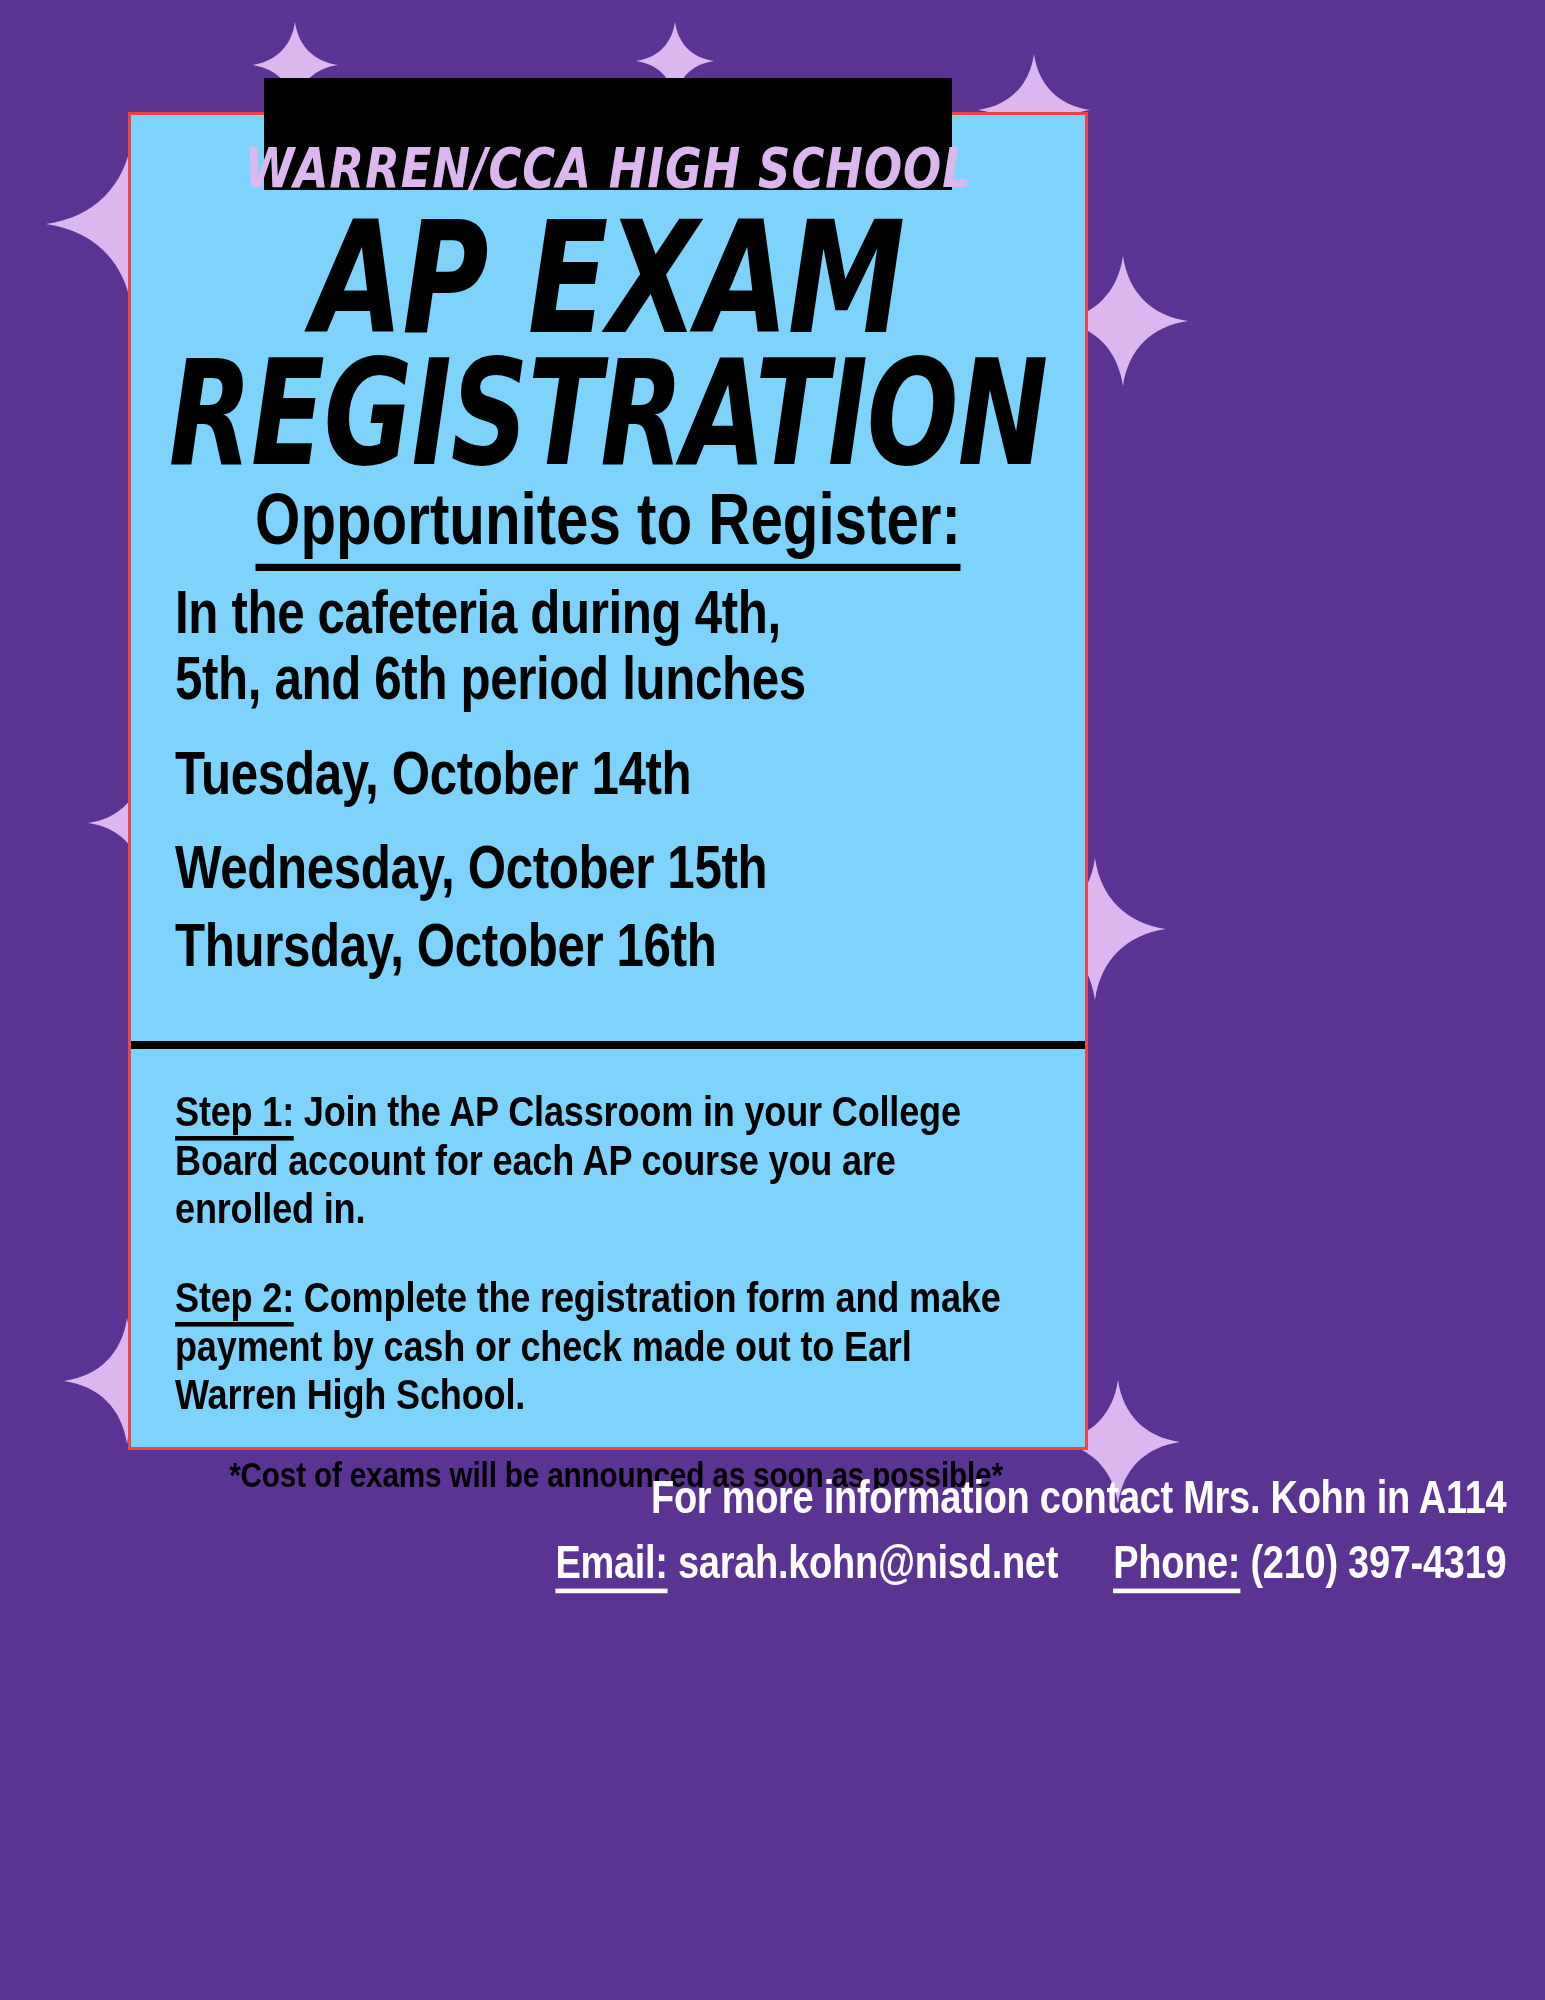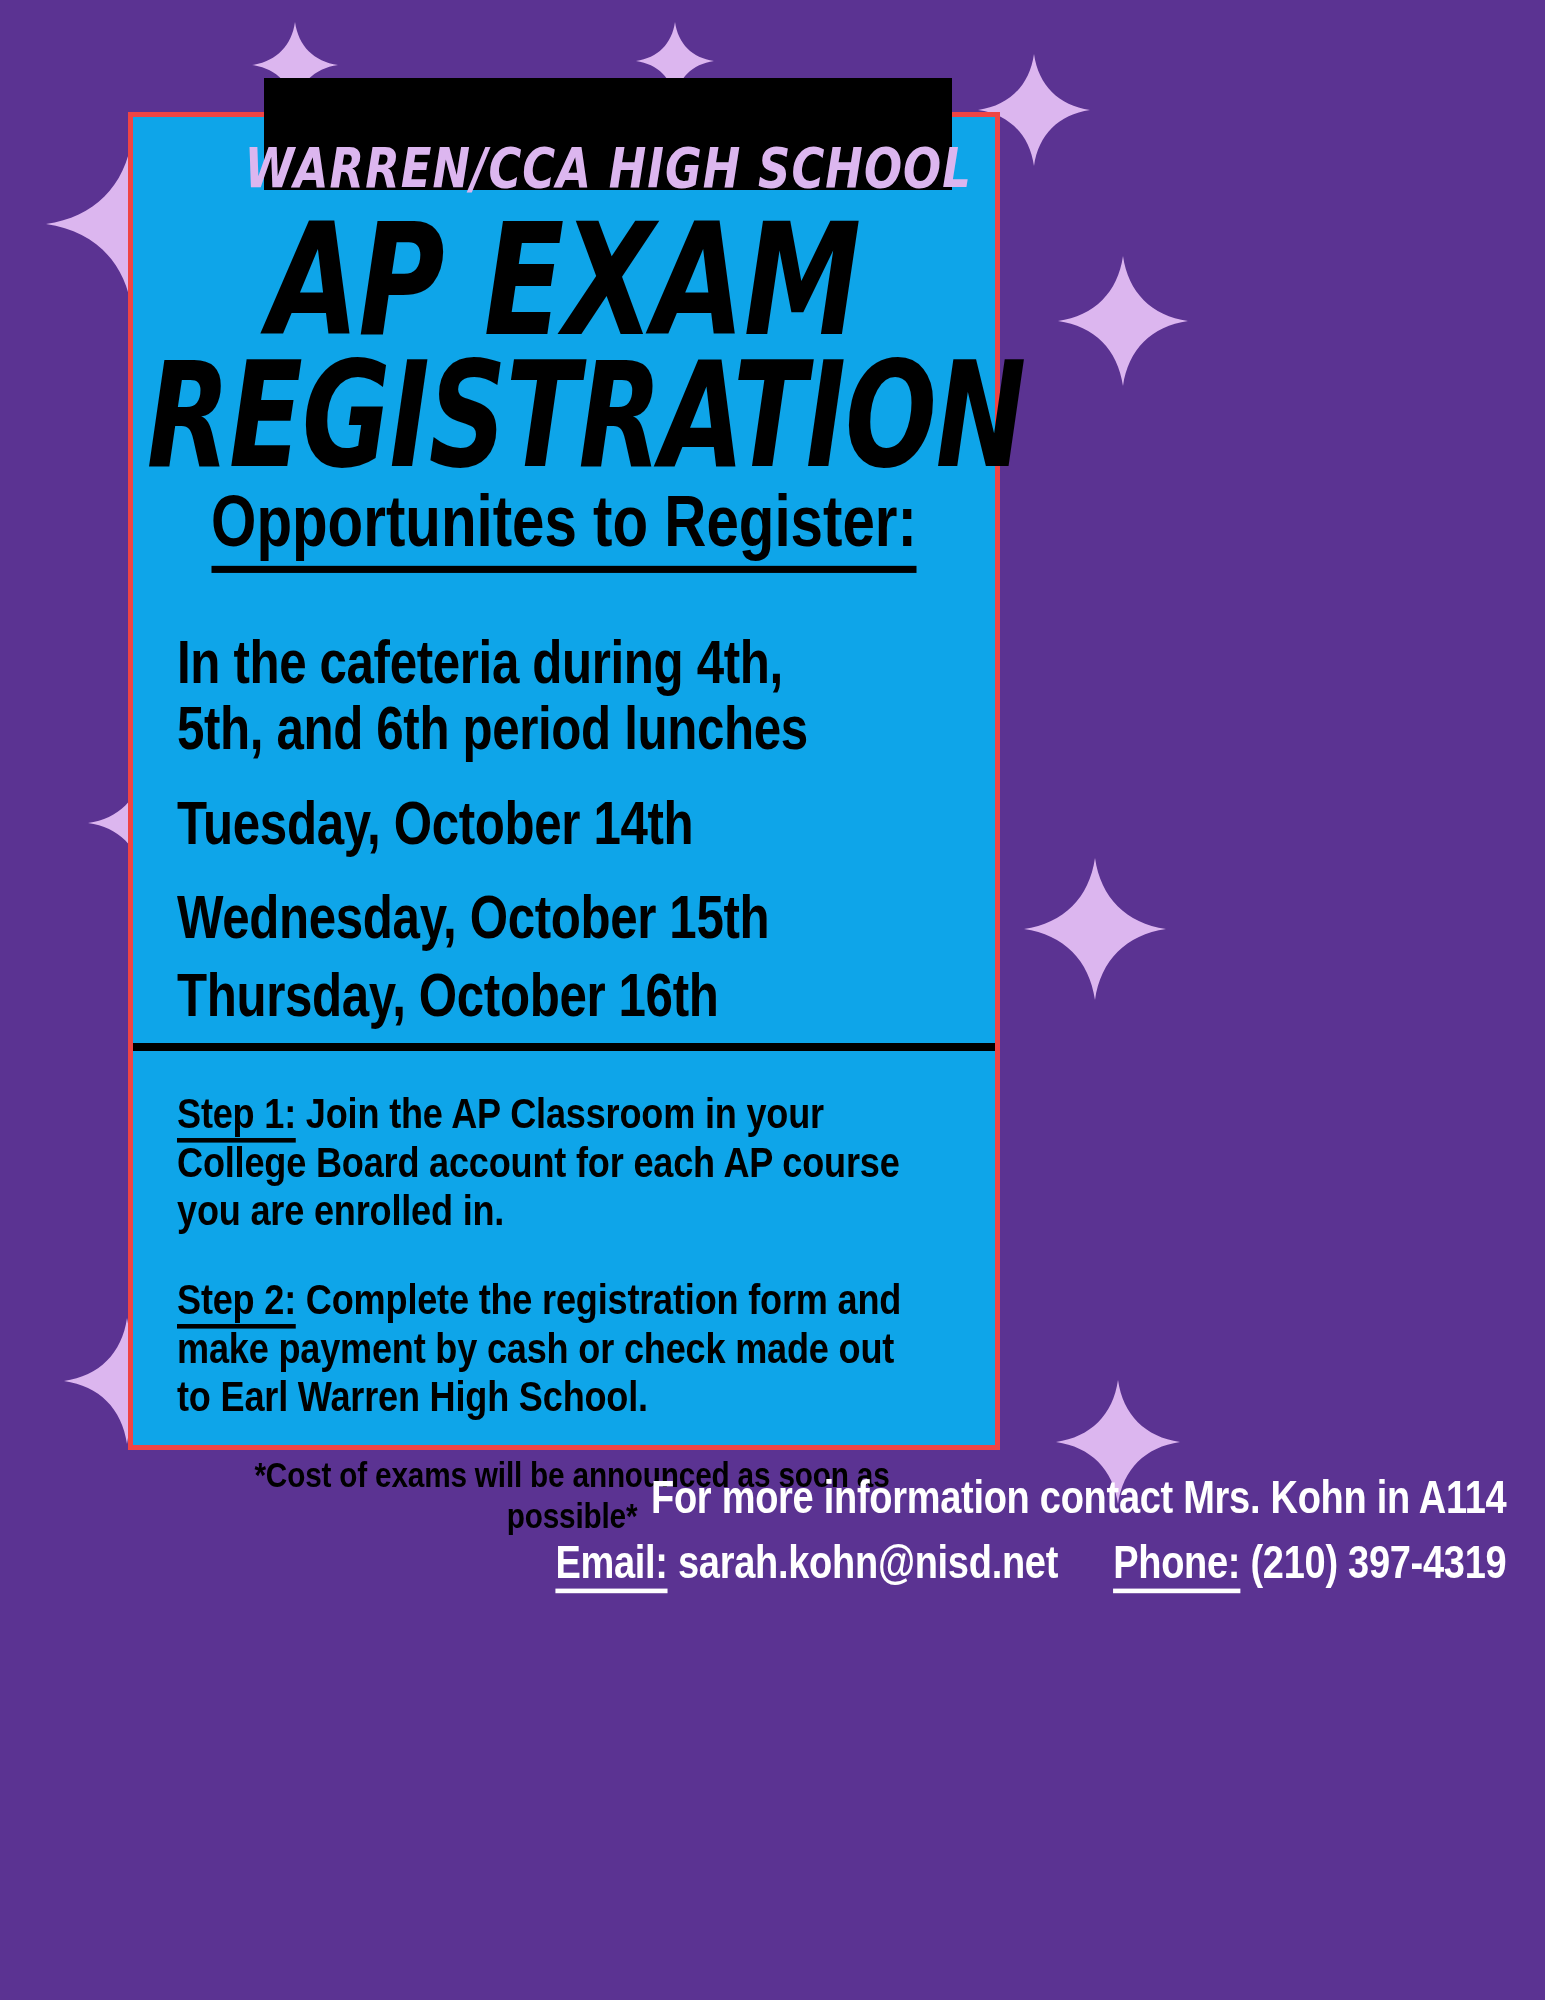--- a/index.html
+++ b/index.html
@@ -20,24 +20,24 @@
     position: absolute;
     pointer-events: none;
   }
   .sparkle svg { display: block; width: 100%; height: 100%; }
 
   
   .card {
     position: absolute;
     left: 128px;
     top: 112px;
-    width: 872px;
+    width: 960px;
     height: 1338px;
-    background: #0ea5e9;
-    border: 5px solid #ef4444;
+    background: #7dd3fc;
+    border: 3px solid #ef4444;
     box-sizing: border-box;
     z-index: 5;
   }
 
   
   .banner {
     position: absolute;
     left: 264px;
     top: 78px;
     width: 688px;
@@ -102,21 +102,21 @@
     color: #000;
     line-height: 1;
     transform: scaleY(1.18) scaleX(0.94);
   }
   .subhead span {
     border-bottom: 6px solid #000;
     padding-bottom: 4px;
   }
 
   .body-block {
-    margin-top: 76px;
+    margin-top: 28px;
     padding-left: 22px;
     padding-right: 10px;
   }
   .lede {
     font-family: "Liberation Sans", sans-serif;
     font-weight: bold;
     font-size: 53px;
     line-height: 1.08;
     color: #000;
     transform: scaleY(1.16) scaleX(0.93);

